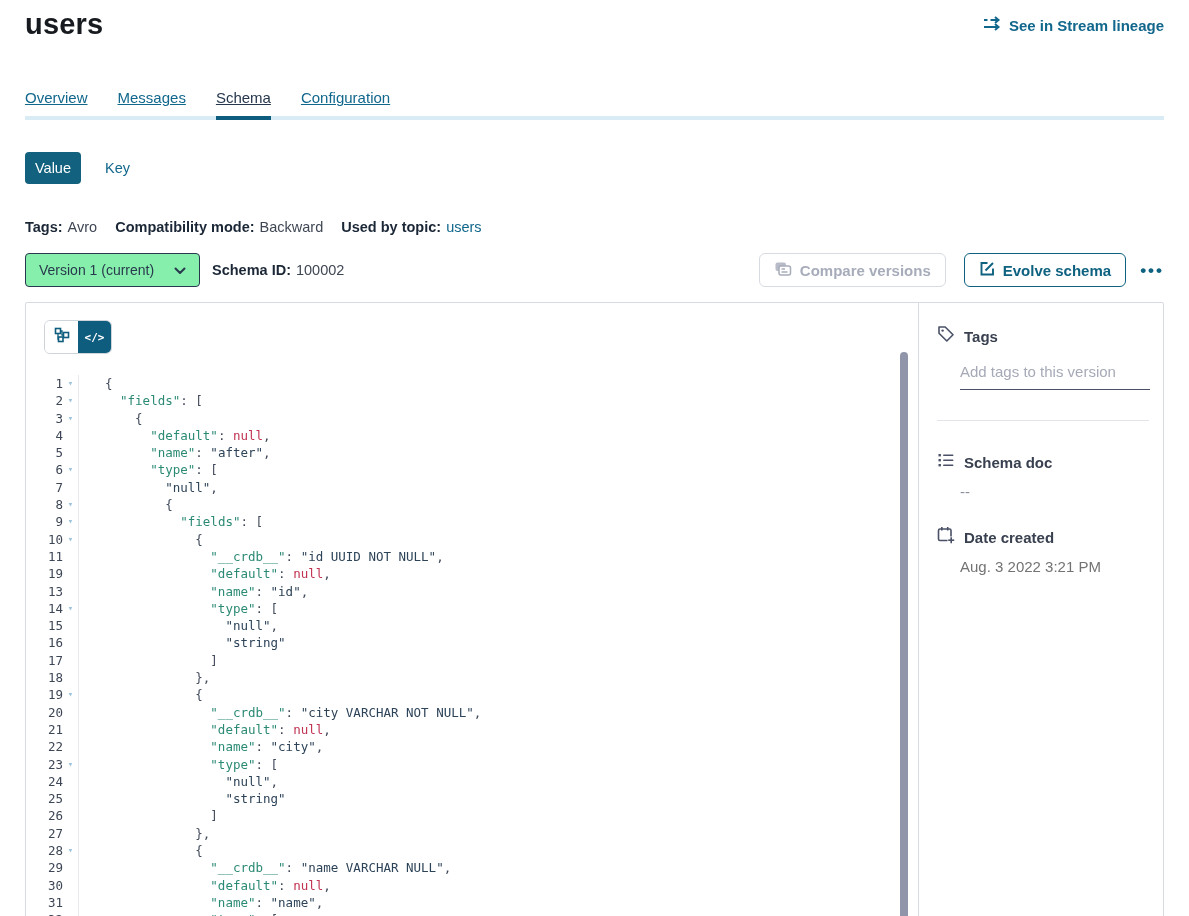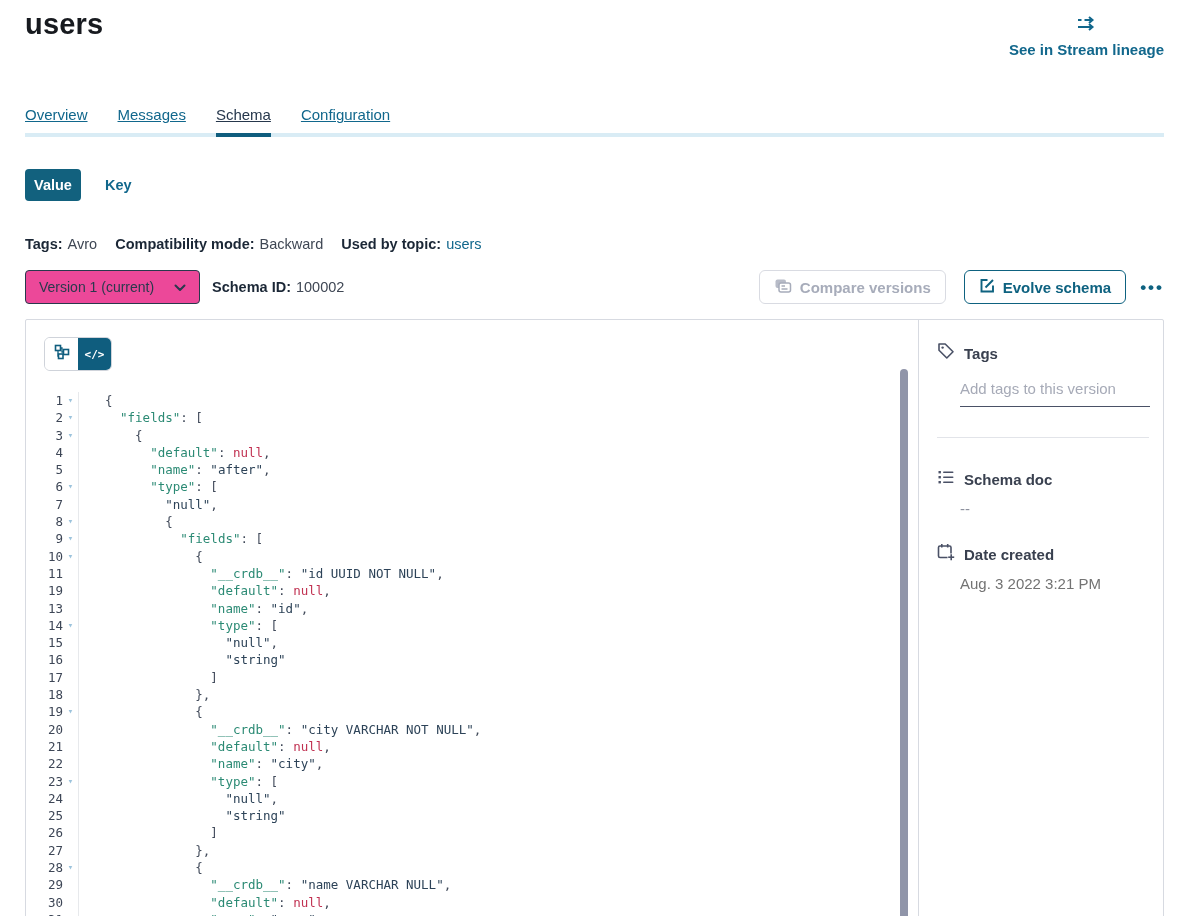--- a/index.html
+++ b/index.html
@@ -4,48 +4,48 @@
 <style>
   * { margin:0; padding:0; box-sizing:border-box; }
   html,body { width:1189px; height:916px; overflow:hidden; background:#ffffff;
     font-family:"Liberation Sans", sans-serif; color:#3f4754; }
   .page { padding:0 25px; }
 
   
   .header-row { display:flex; justify-content:space-between; align-items:flex-start; margin-top:8px; }
   .page-title { font-size:29px; font-weight:700; color:#171a1f; letter-spacing:.2px; }
   .lineage-link { display:flex; align-items:center; gap:7px; color:#11678c; font-size:15px;
-    font-weight:600; margin-top:8px; cursor:pointer;flex-direction:column; }
+    font-weight:600; margin-top:8px; cursor:pointer; }
 
   
   .tabs { display:flex; gap:30px; margin-top:48px; position:relative; }
   .tabs .track { position:absolute; left:0; right:0; bottom:0; height:4px; background:#d9ecf5; }
   .tab { font-size:15px; color:#11678c; padding-bottom:14px; position:relative; cursor:pointer;text-decoration:underline; }
   .tab.active { color:#26374c; font-weight:500; }
   .tab.active::after { content:''; position:absolute; left:0; right:0; bottom:0; height:4px;
     background:#0f5d7e; z-index:2; }
 
   
-  .vk-row { display:flex; align-items:center; gap:24px; margin-top:32px;font-weight:bold; }
+  .vk-row { display:flex; align-items:center; gap:24px; margin-top:32px; }
   .value-btn { width:56px; height:32px; background:#12617e; color:#fff; font-size:14.5px;
     display:flex; align-items:center; justify-content:center; border-radius:4px; cursor:pointer; }
   .key-btn { color:#11678c; font-size:14.5px; cursor:pointer; }
 
   
   .meta-row { display:flex; gap:18px; margin-top:35px; font-size:14.5px; }
   .meta-item { display:flex; gap:5px; }
   .meta-label { font-weight:700; color:#1b2736; }
   .meta-value { color:#3f4754; }
   .meta-value.link { color:#11678c; cursor:pointer; }
 
   
   .controls-row { display:flex; align-items:center; margin-top:18px; }
   .version-select { width:175px; height:34px; border:1px solid #29394d; border-radius:4px;
     display:flex; align-items:center; justify-content:space-between; padding:0 13px;
-    font-size:14px; color:#29394d; cursor:pointer; background:#ec4899; }
+    font-size:14px; color:#29394d; cursor:pointer; background:#86efac; }
   .schema-id { display:flex; gap:5px; font-size:14.5px; margin-left:12px;text-align:right; }
   .controls-spacer { flex:1; }
   .btn { height:34px; display:flex; align-items:center; gap:8px; border-radius:6px;
     padding:0 14px; font-size:15px; background:#fff; cursor:pointer; }
   .btn.compare { border:1px solid #d9dbe2; color:#a7acba; font-weight:600; cursor:default;justify-content:space-between; }
   .btn.evolve { border:1px solid #0e6280; color:#0e6280; font-weight:700; margin-left:18px; }
   .more-btn { color:#0e6280; font-size:17px; font-weight:700; letter-spacing:2px; margin-left:14px;
     cursor:pointer; line-height:1; }
 
   

